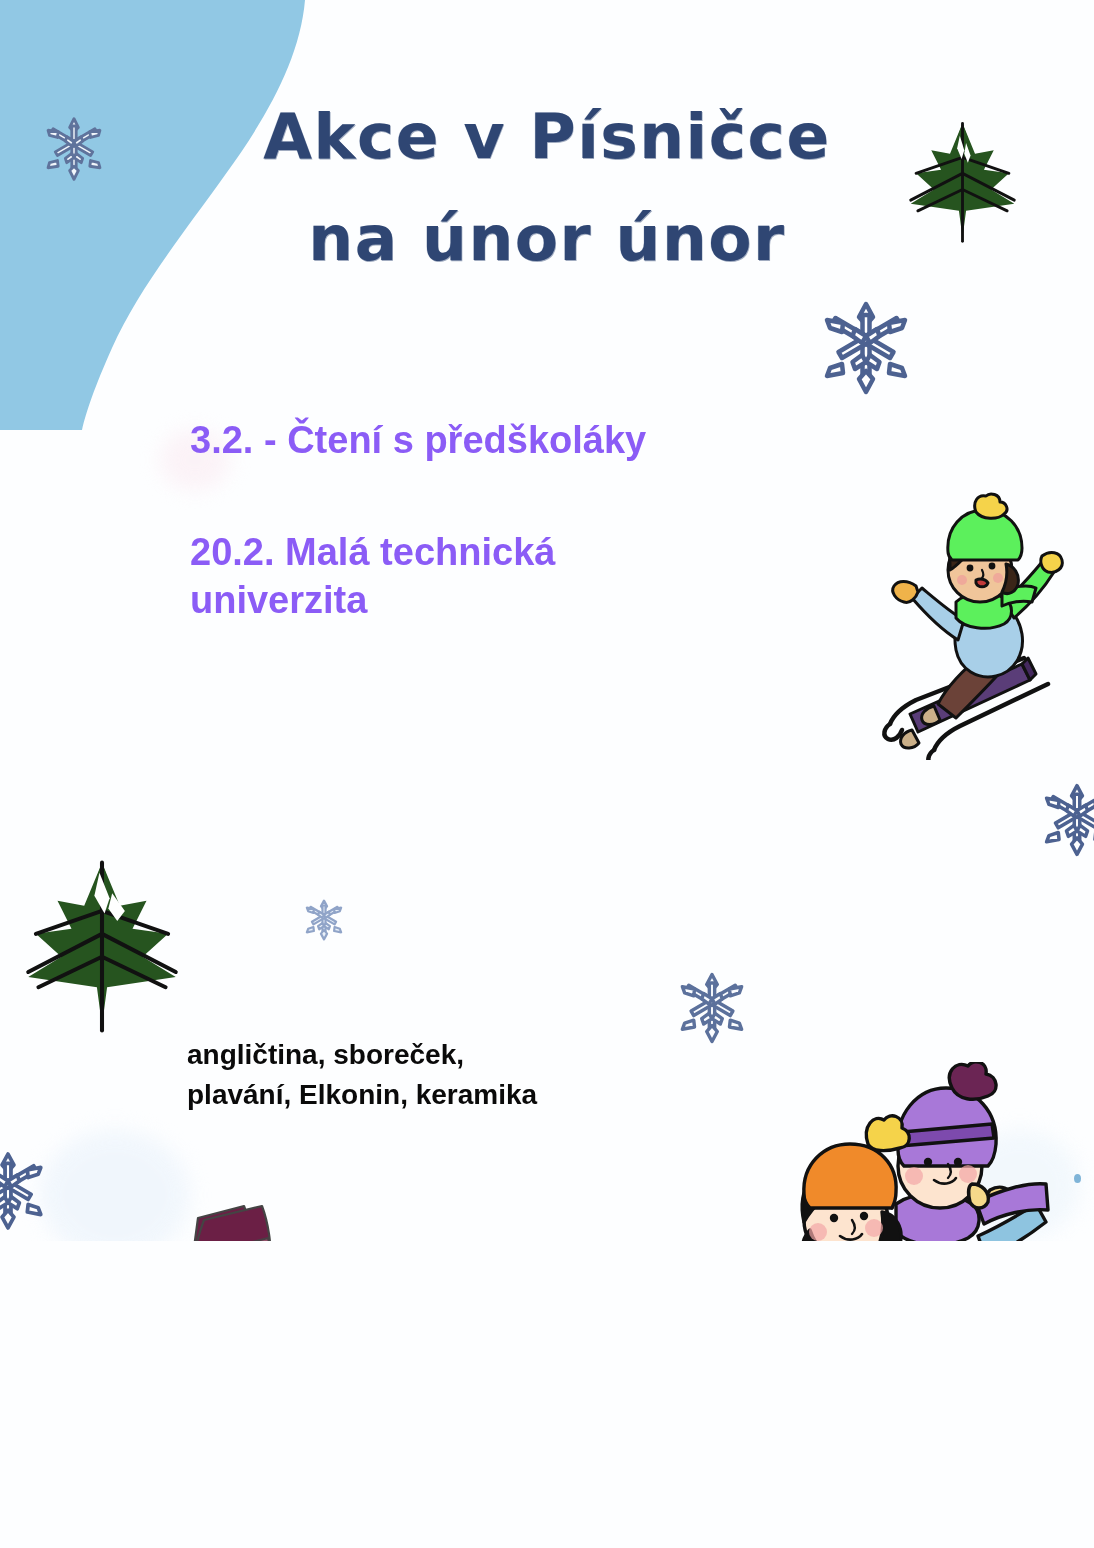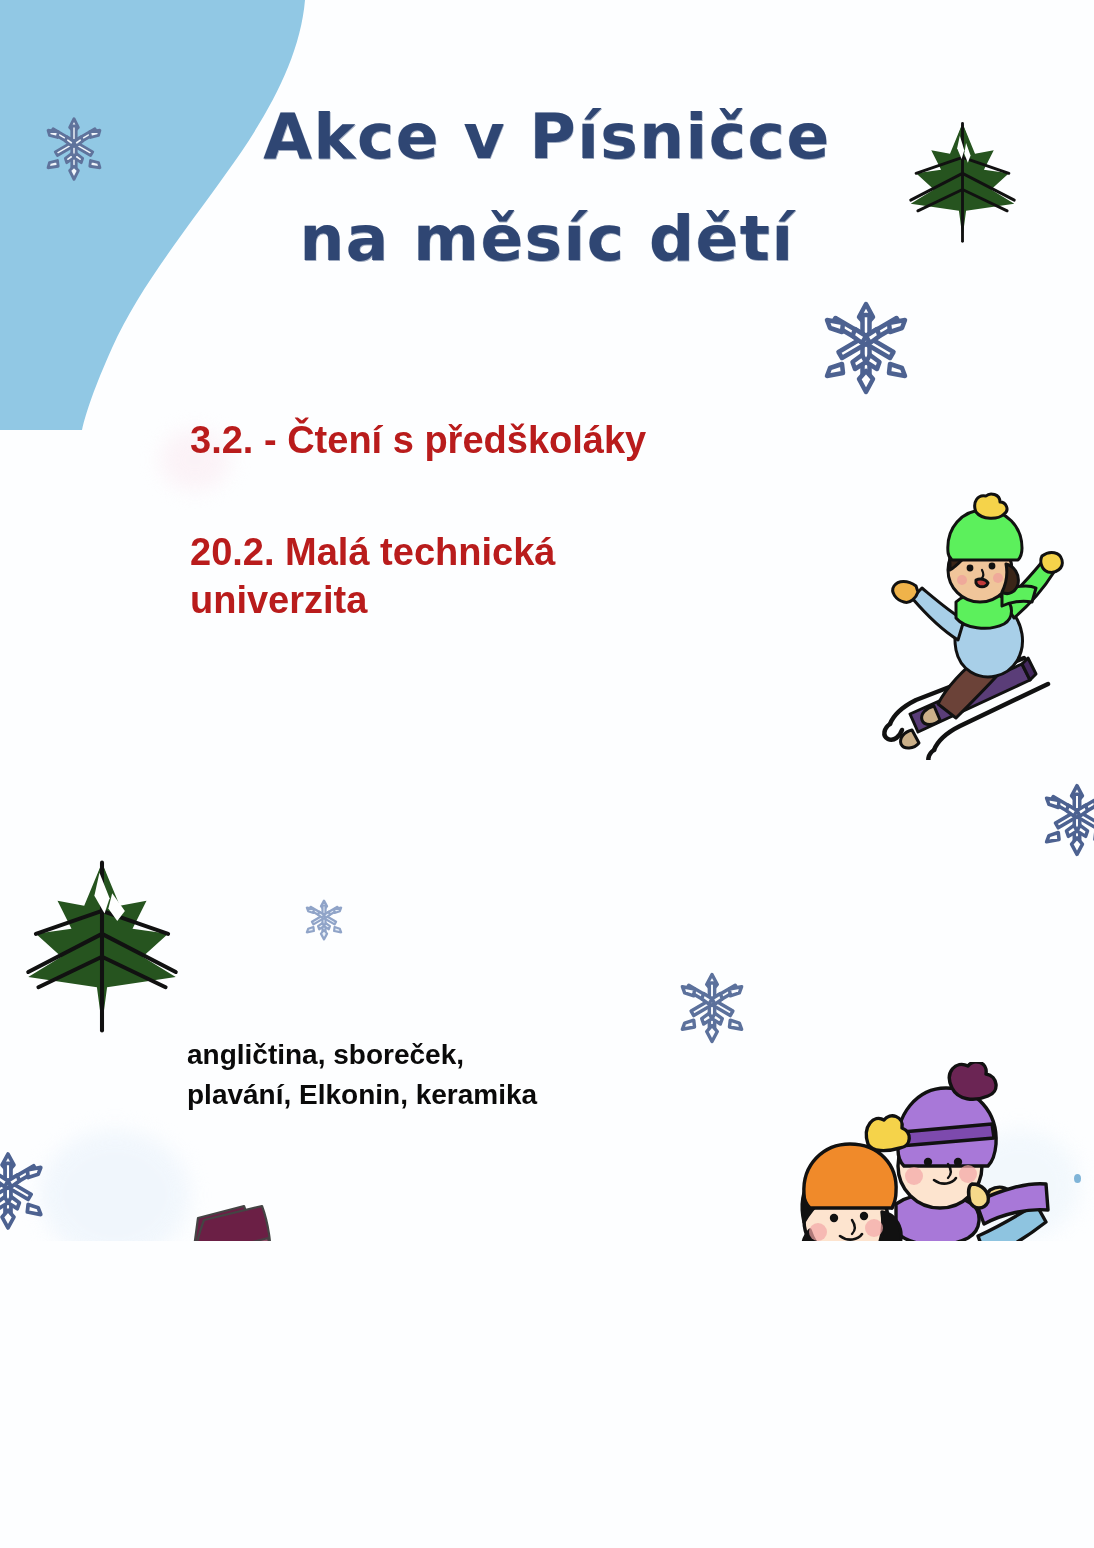--- a/index.html
+++ b/index.html
@@ -67,21 +67,21 @@
     left: 190px;
     top: 417px;
     width: 720px;
     z-index: 6;
   }
   .event {
     font-family: "Liberation Sans", sans-serif;
     font-weight: 700;
     font-size: 38px;
     line-height: 1.26;
-    color: #b91c1c;
+    color: #8b5cf6;
     margin-bottom: 64px;
     white-space: pre-line;
   }
   .event:last-child { margin-bottom: 0; }
 
   .activities {
     position: absolute;
     left: 187px;
     top: 1035px;
     width: 560px;
@@ -107,21 +107,21 @@
     <path d="M0,0 L305,0 C300,60 265,120 225,175 C180,238 138,290 112,348 C95,386 86,412 82,430 L0,430 Z" fill="#91c8e4"></path>
   </svg>
 
   <div class="smudge" style="left:40px; top:1130px; width:150px; height:130px; background:#eef5fc; opacity:.8;"></div>
   <div class="smudge" style="left:60px; top:1350px; width:120px; height:90px; background:#eef5fc; opacity:.75;"></div>
   <div class="smudge" style="left:160px; top:430px; width:70px; height:60px; background:#fbeef4; opacity:.7;"></div>
   <div class="smudge" style="left:960px; top:1130px; width:120px; height:110px; background:#eef6fc; opacity:.7;"></div>
 
   <div class="title-block">
     <div class="title-line">Akce v Písničce</div>
-    <div class="title-line">na měsíc dětí</div>
+    <div class="title-line">na únor únor</div>
   </div>
 
   <div class="events">
     <div class="event">3.2. - Čtení s předškoláky</div>
     <div class="event">20.2. Malá technická
 univerzita</div>
   </div>
 
   <div class="activities">angličtina, sboreček,
 plavání, Elkonin, keramika</div>

